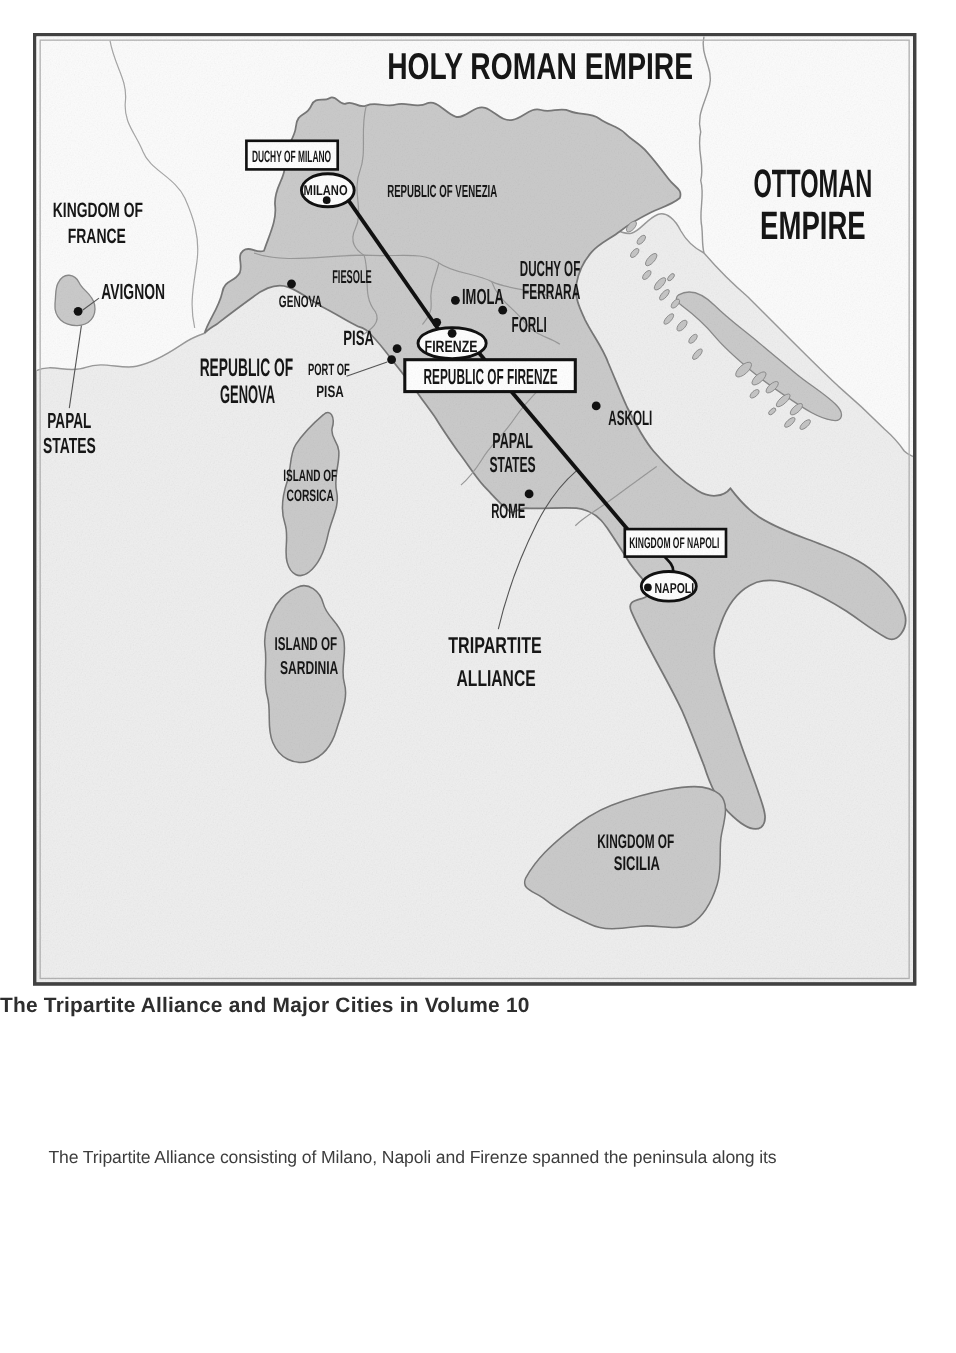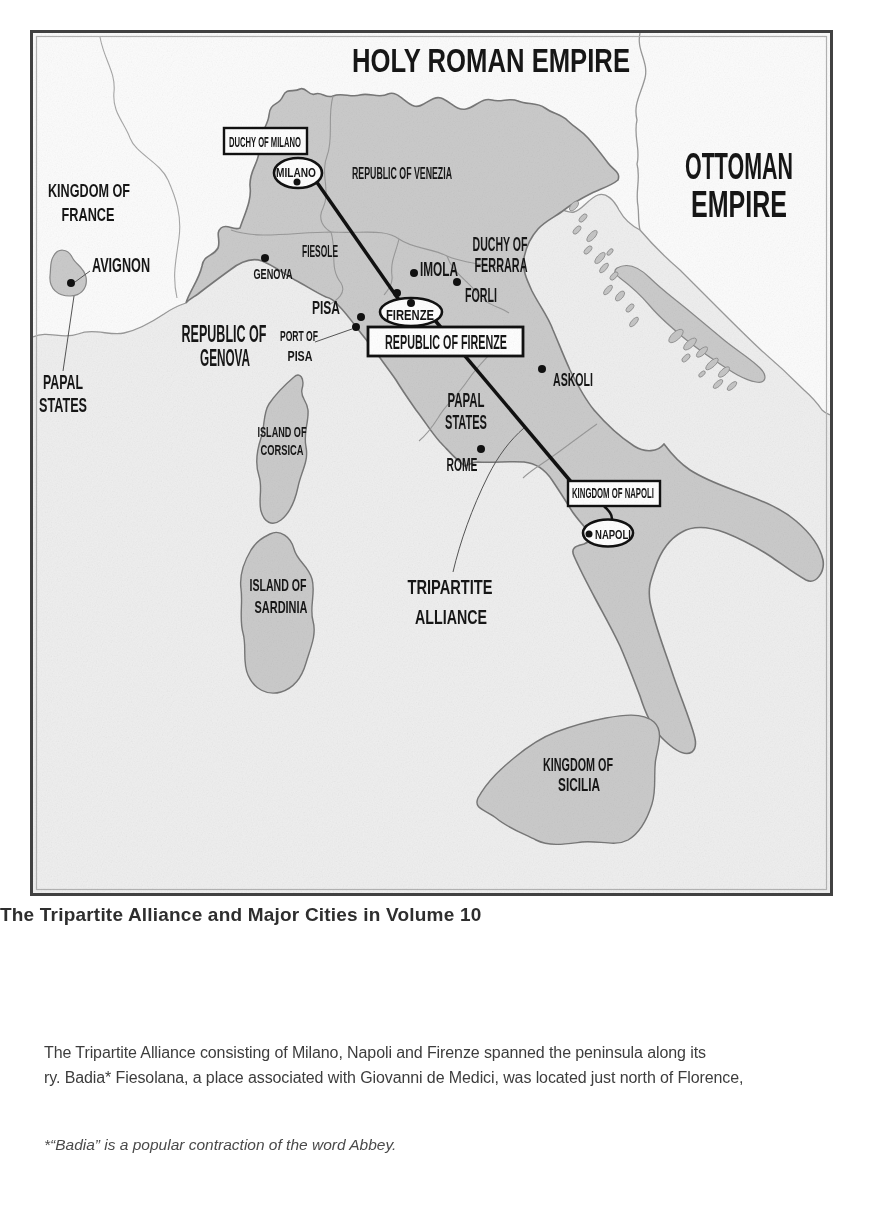--- a/index.html
+++ b/index.html
@@ -219,18 +219,16 @@
       <rect x="36.5" y="36.5" width="790" height="853" fill="none" stroke="#b3b3b3" stroke-width="1.2"></rect>
 
       <rect x="33" y="33" width="797" height="860" filter="url(#grain)" opacity="0.13" style="mix-blend-mode:multiply"></rect>
     </svg>
   </div>
 
   <div class="caption">The Tripartite Alliance and Major Cities in Volume 10</div>
 
   <div class="body-text">
     <div class="body-line">The Tripartite Alliance consisting of Milano, Napoli and Firenze spanned the peninsula along its</div>
-    <div class="body-line">ry. Badia* Fiesolana, a place associated with Giovanni de Medici, was located just north of Florence,</div>
   </div>
 
-  <div class="footnote">*“Badia” is a popular contraction of the word Abbey.</div>
 
 </div>
 
 </body></html>

